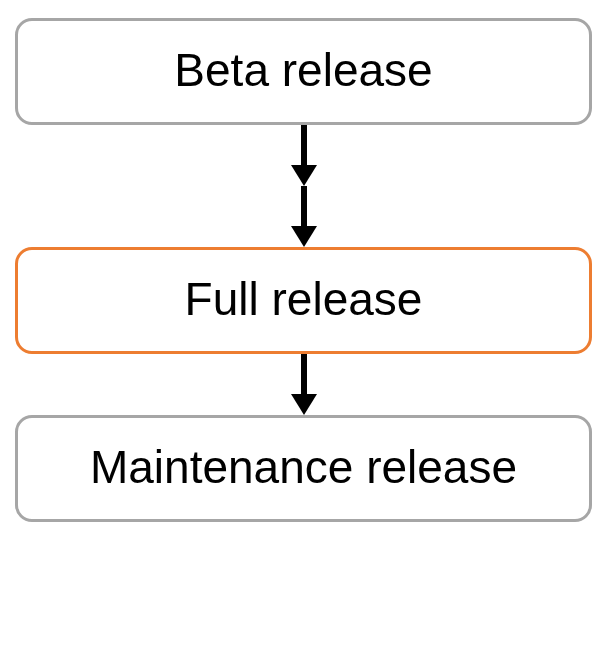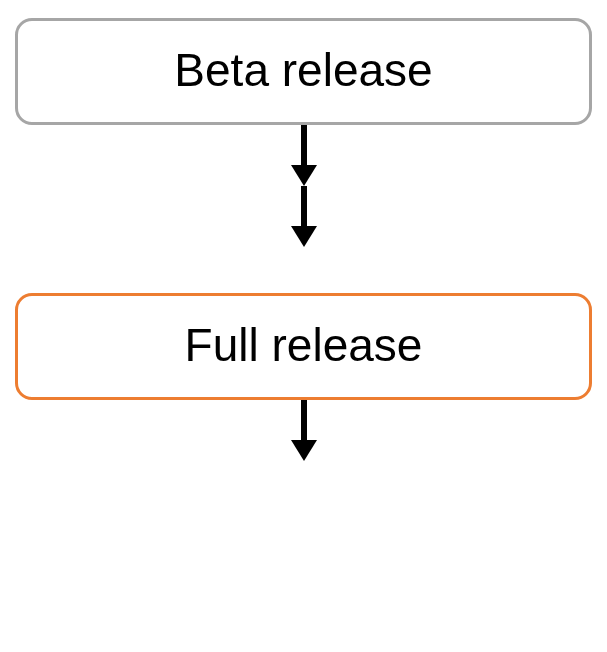--- a/index.html
+++ b/index.html
@@ -37,21 +37,20 @@
     height: 107px;
     background: var(--bg);
     border: 3px solid var(--node-border);
     border-radius: 17px;
     display: flex;
     align-items: center;
     justify-content: center;
   }
   .node--highlight {
     border-color: var(--highlight-border);
-    margin-top: 46px;
   }
   .node-label {
     font-size: 46px;
     line-height: 1;
     color: var(--text);
     white-space: nowrap;
     padding-bottom: 4px;
   }
   .arrow {
     height: 61px;
@@ -95,15 +94,18 @@
 
     <div class="node node--highlight">
       <span class="node-label">Full release</span>
     </div>
 
     <div class="arrow">
       <div class="arrow-stem"></div>
       <div class="arrow-head"></div>
     </div>
 
+    <div class="node">
+      <span class="node-label">Maintenance release</span>
+    </div>
 
   </div>
 </div>
 
 </body></html>

